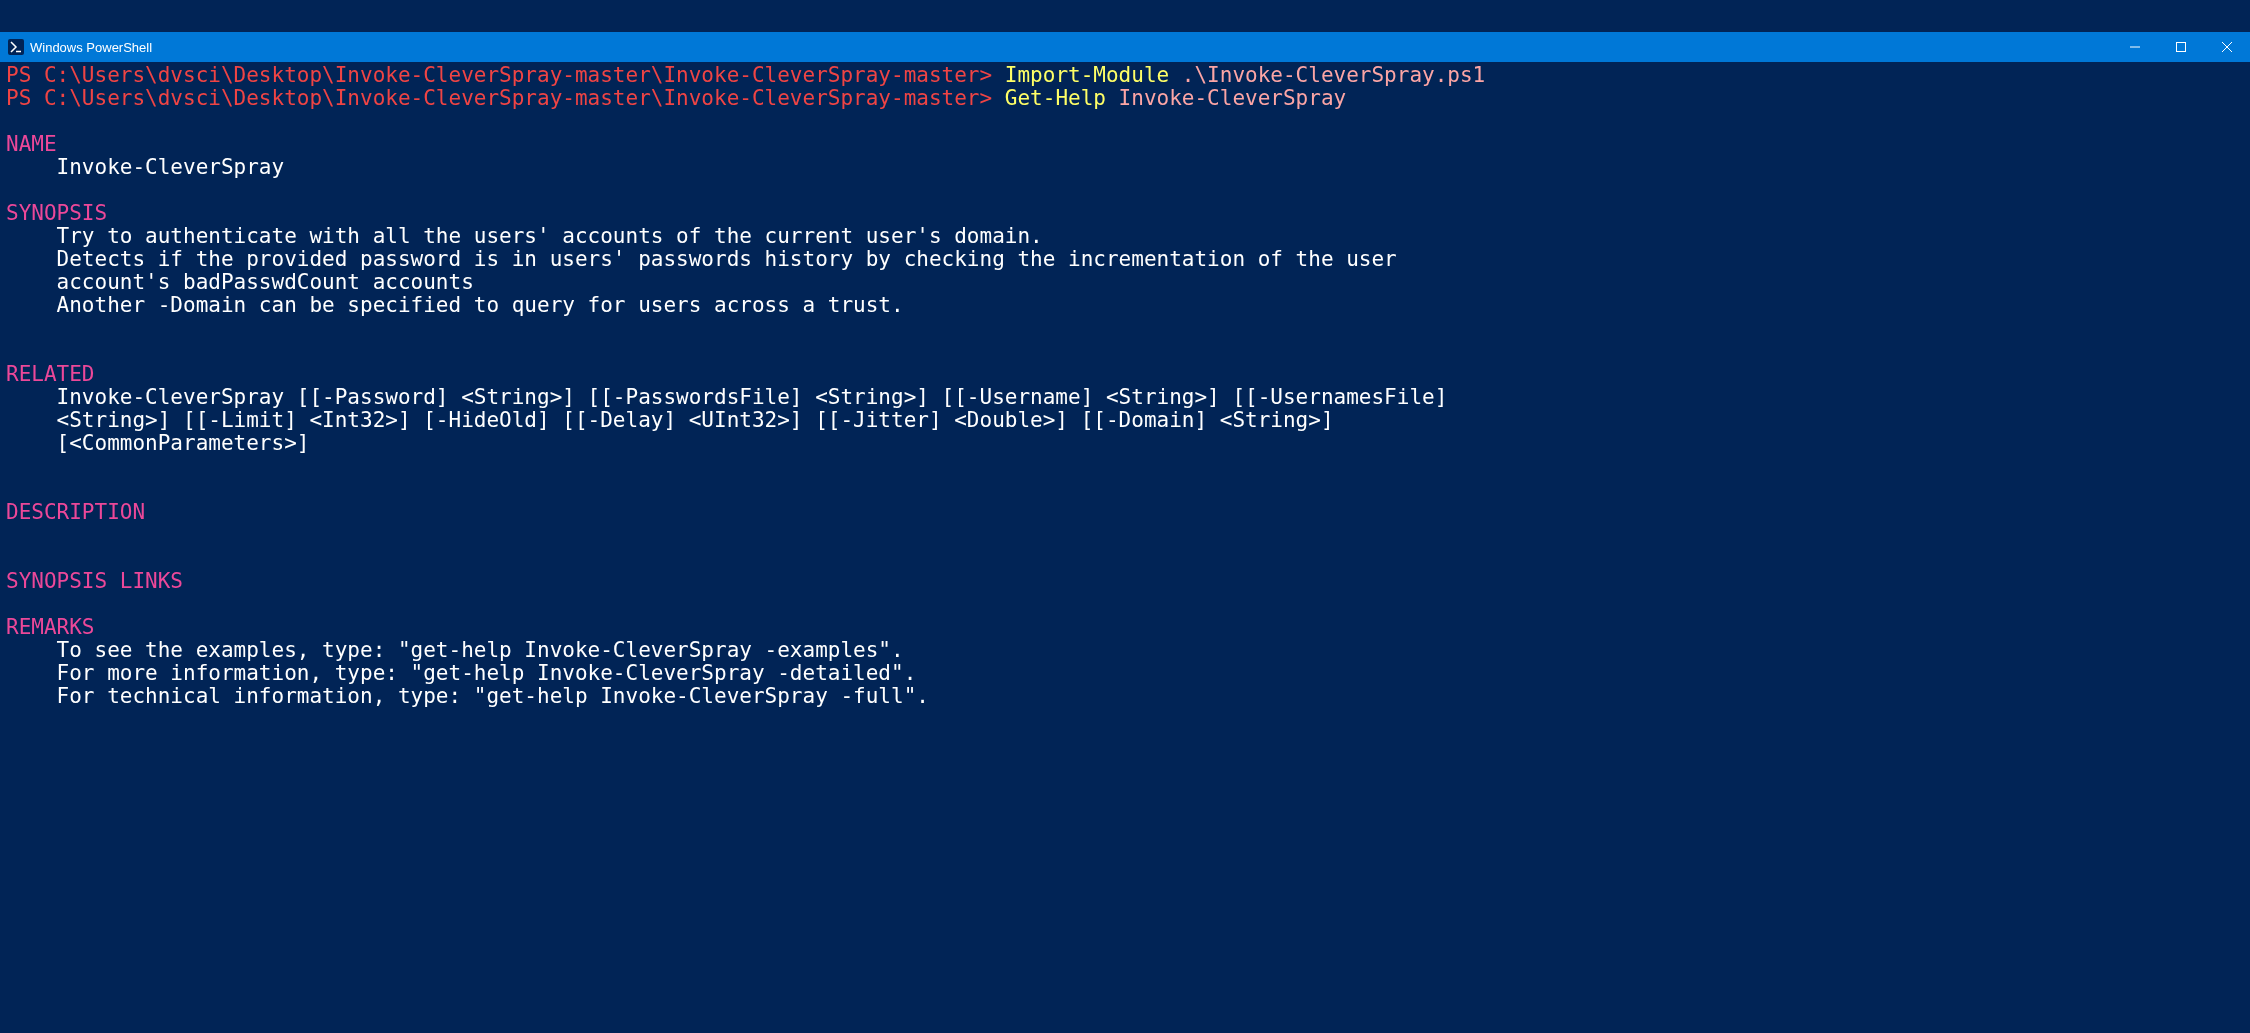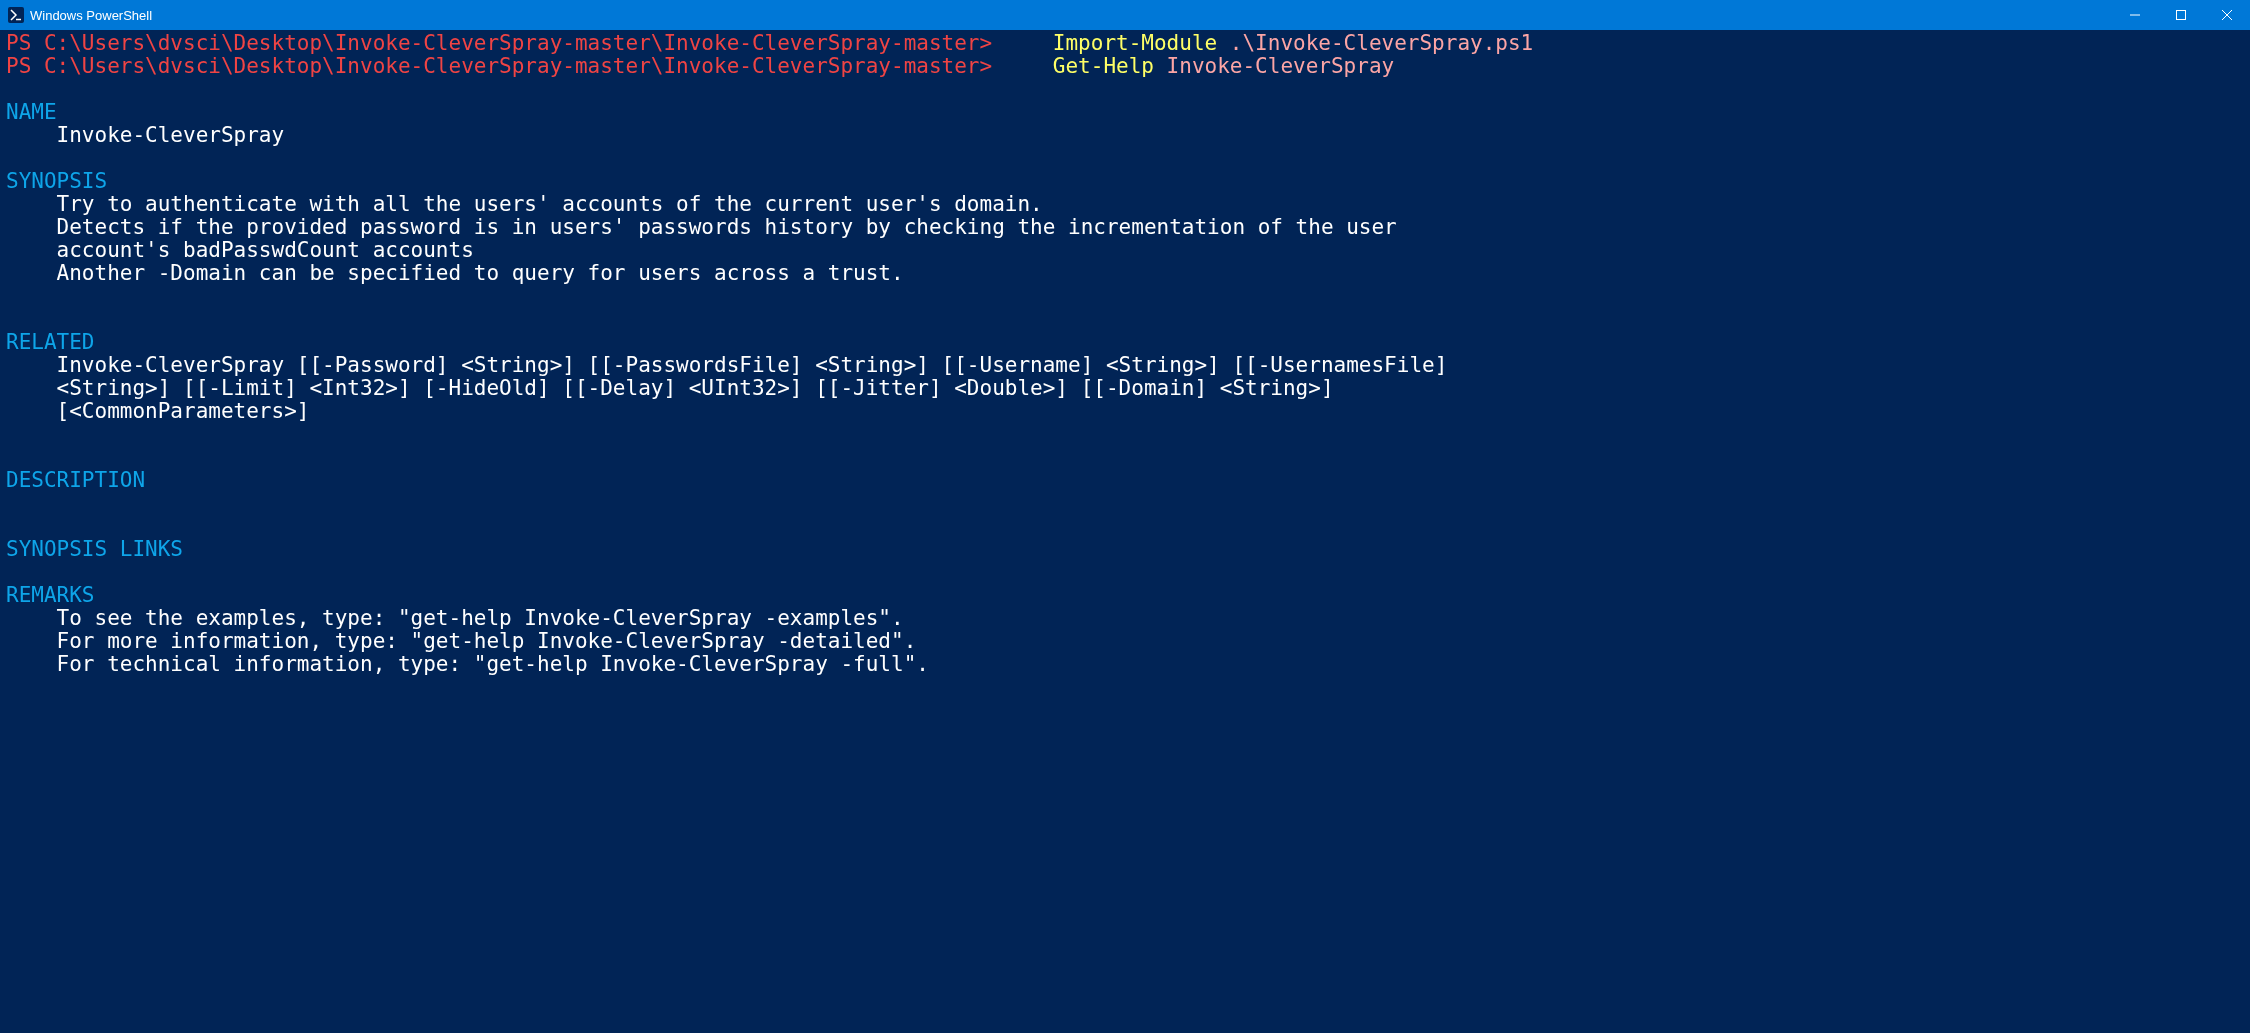--- a/index.html
+++ b/index.html
@@ -17,20 +17,21 @@
     flex-direction: column;
   }
   .titlebar {
     height: 30px;
     background: #0078d7;
     display: flex;
     align-items: center;
     color: #fff;
     font-size: 13px;
     user-select: none;
+    margin-top: 32px;
   }
   .titlebar .icon {
     width: 16px;
     height: 16px;
     margin: 0 6px 0 8px;
     display: flex;
     align-items: center;
     justify-content: center;
   }
   .titlebar .title { flex: 0 0 auto; }
@@ -50,23 +51,23 @@
     flex: 1 1 auto;
     padding: 2px 6px 6px 6px;
     color: #ffffff;
     font-family: Consolas, "Lucida Console", monospace;
     font-size: 21px;
     line-height: 23px;
     white-space: pre;
     overflow: hidden;
   }
   .prompt { color: #ef4444; }
-  .cmd    { color: #ffff66; margin-left: 48px; }
+  .cmd    { color: #ffff66; }
   .arg    { color: #fca5a5; }
-  .header { color: #0ea5e9; }
+  .header { color: #ec4899; }
   .body   { color: #ffffff; }
 </style>
 </head>
 <body>
 
 <div class="window">
   <div class="titlebar">
     <span class="icon">
       <svg width="16" height="16" viewBox="0 0 16 16">
         <rect x="0" y="0" width="16" height="16" rx="2" fill="#012456"></rect>

